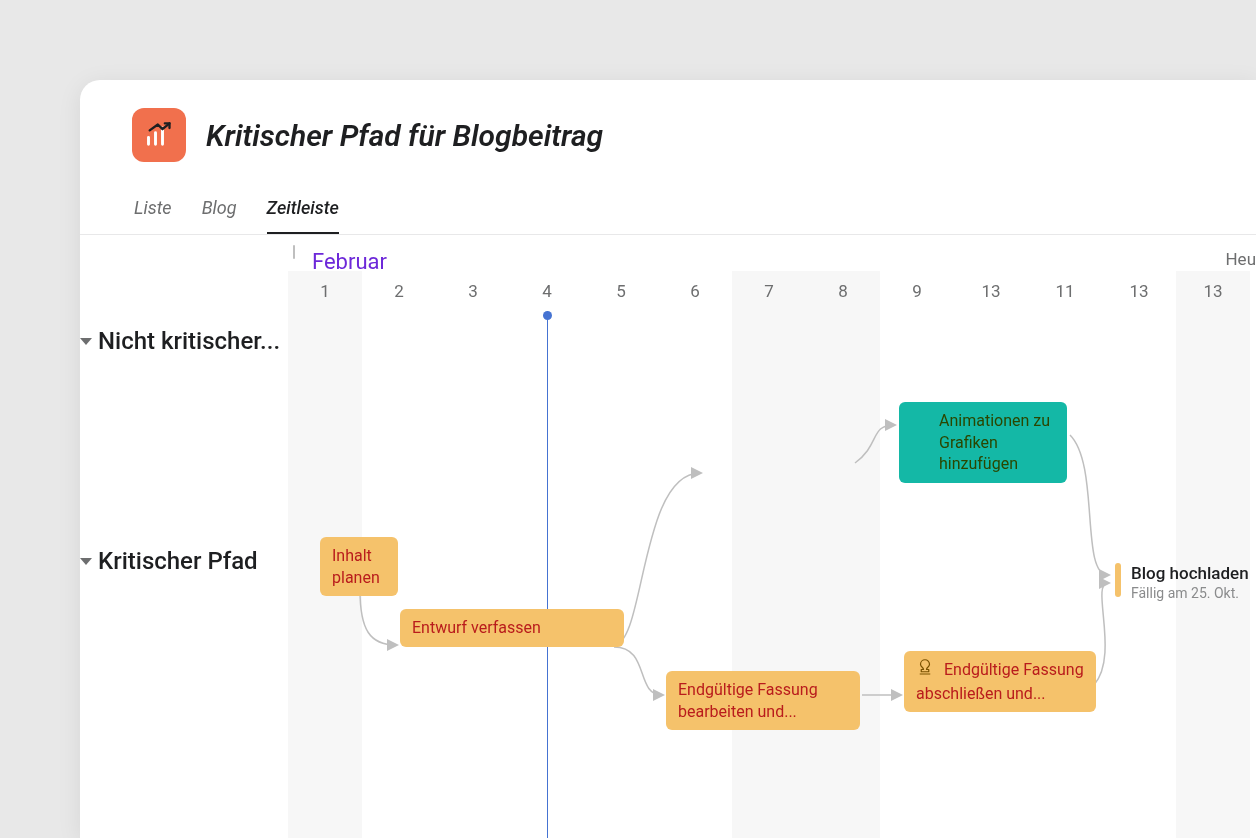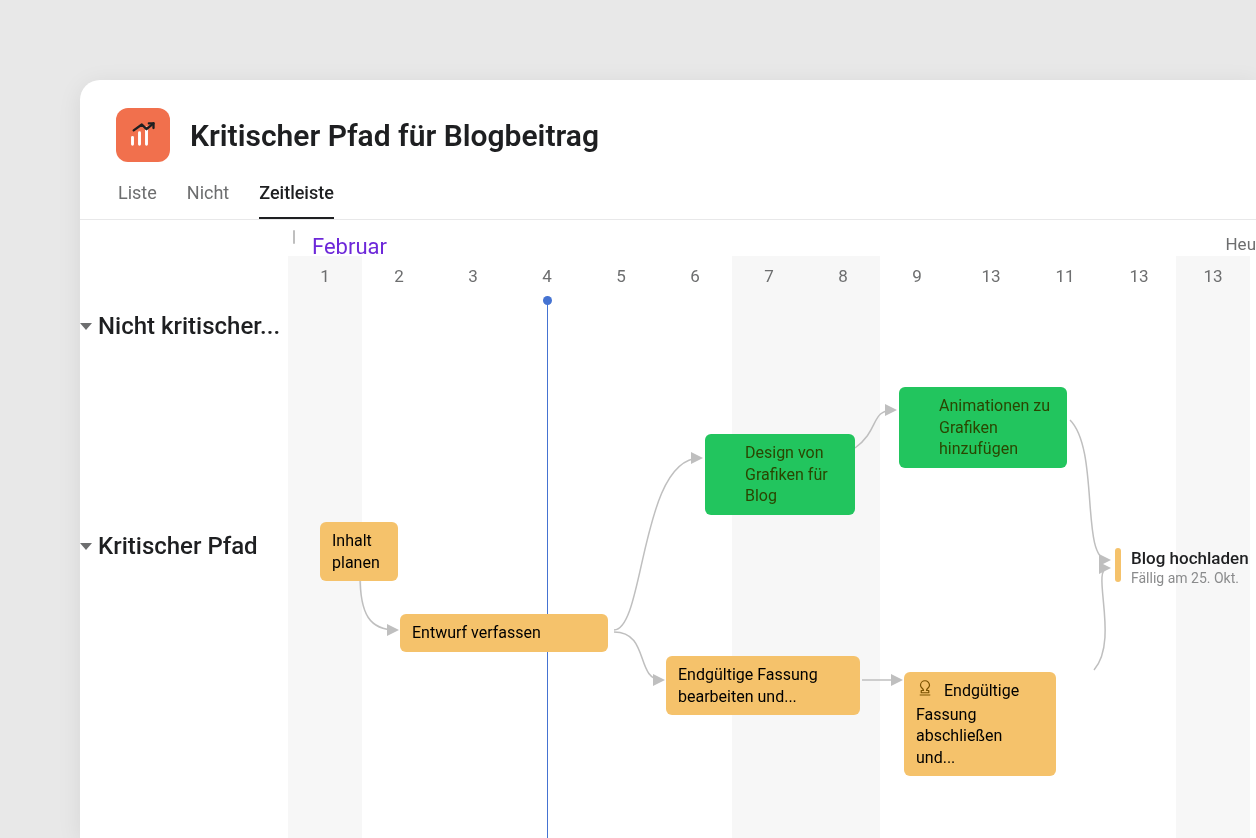--- a/index.html
+++ b/index.html
@@ -16,21 +16,22 @@
     left: 80px;
     top: 80px;
     right: 0;
     bottom: 0;
     background: #fff;
     border-radius: 20px 0 0 0;
     box-shadow: 0 4px 24px rgba(0,0,0,0.08);
     overflow: hidden;
   }
   .header {
-    padding: 28px 36px 0 36px;
+    padding: 28px 36px 0 52px;
+    font-style: italic;
   }
   .title-row {
     display: flex;
     align-items: center;
     gap: 20px;
     margin-bottom: 20px;
   }
   .project-icon {
     width: 54px;
     height: 54px;
@@ -48,20 +49,21 @@
   .tabs {
     display: flex;
     gap: 30px;
     padding-left: 2px;
   }
   .tab {
     font-size: 18px;
     color: #6d6e6f;
     padding-bottom: 14px;
     cursor: pointer;
+    margin-top: 15px;
   }
   .tab.active {
     color: #1e1f21;
     font-weight: 500;
     border-bottom: 2px solid #1e1f21;
   }
   .divider {
     height: 1px;
     background: #e8e8e9;
     margin: 0;
@@ -151,22 +153,22 @@
   }
   .task {
     position: absolute;
     border-radius: 6px;
     padding: 8px 12px;
     font-size: 16px;
     line-height: 1.35;
     color: #1e1f21;
     cursor: pointer;
   }
-  .task.orange { background: #f5c26b; color: #000000; }
-  .task.green  { background: #22c55e; color: #2a4600; padding-left: 40px; }
+  .task.orange { background: #f5c26b; color: #b91c1c; }
+  .task.green  { background: #14b8a6; color: #2a4600; padding-left: 40px; }
   .task-icon {
     display: inline-block;
     vertical-align: middle;
     margin-right: 6px;
   }
   .milestone {
     position: absolute;
     display: flex;
     align-items: flex-start;
     gap: 10px;
@@ -209,21 +211,21 @@
         <svg width="28" height="28" viewBox="0 0 24 24" fill="none">
           <path d="M3 20 L3 14 M9 20 L9 10 M15 20 L15 6" stroke="#fff" stroke-width="2.5" stroke-linecap="round"></path>
           <path d="M4 8 L11 3 L15 7 L21 2" stroke="#1e1f21" stroke-width="2" stroke-linecap="round" stroke-linejoin="round"></path>
           <path d="M17 2 L21 2 L21 6" stroke="#1e1f21" stroke-width="2" stroke-linecap="round" stroke-linejoin="round"></path>
         </svg>
       </div>
       <h1 class="project-title">Kritischer Pfad für Blogbeitrag</h1>
     </div>
     <div class="tabs">
       <div class="tab">Liste</div>
-      <div class="tab">Nicht</div>
+      <div class="tab">Blog</div>
       <div class="tab active">Zeitleiste</div>
     </div>
   </div>
 
   <div class="divider"></div>
 
   <div class="timeline-wrap">
 
     <div class="weekend" style="left:208px"></div>
     <div class="weekend" style="left:652px"></div>
@@ -278,37 +280,34 @@
 
       <path d="M775 228 C800 210, 790 190, 814 190" stroke="#bfbfbf" stroke-width="1.5" fill="none" marker-end="url(#arr)"></path>
 
       <path d="M782 460 C810 460, 800 460, 820 460" stroke="#bfbfbf" stroke-width="1.5" fill="none" marker-end="url(#arr)"></path>
 
       <path d="M990 200 C1020 230, 1000 340, 1028 340" stroke="#bfbfbf" stroke-width="1.5" fill="none" marker-end="url(#arr)"></path>
 
       <path d="M1014 450 C1040 420, 1010 348, 1028 348" stroke="#bfbfbf" stroke-width="1.5" fill="none" marker-end="url(#arr)"></path>
     </svg>
 
-    <div class="task green" style="left:625px; top:214px; width:150px">
-      <span>Design von Grafiken für Blog</span>
-    </div>
     <div class="task green" style="left:819px; top:167px; width:168px">
       <span>Animationen zu Grafiken hinzufügen</span>
     </div>
 
     <div class="task orange" style="left:240px; top:302px; width:78px">
       <span>Inhalt planen</span>
     </div>
-    <div class="task orange" style="left:320px; top:394px; width:208px">
+    <div class="task orange" style="left:320px; top:374px; width:224px">
       <span>Entwurf verfassen</span>
     </div>
     <div class="task orange" style="left:586px; top:436px; width:194px">
       <span>Endgültige Fassung bearbeiten und...</span>
     </div>
-    <div class="task orange" style="left:824px; top:452px; width:152px">
+    <div class="task orange" style="left:824px; top:416px; width:192px">
       <span class="task-icon">
         <svg width="18" height="18" viewBox="0 0 24 24" fill="none">
           <path d="M5 20 h14 M7 17 h10 v-3 h-3 c0-3 4-3 4-7 a6 6 0 0 0-12 0 c0 4 4 4 4 7 h-3 z" stroke="#7a5200" stroke-width="1.6" fill="none" stroke-linejoin="round"></path>
         </svg>
       </span>
       <span>Endgültige Fassung abschließen und...</span>
     </div>
 
     <div class="milestone" style="left:1028px; top:328px">
       <div class="milestone-bar"></div>

